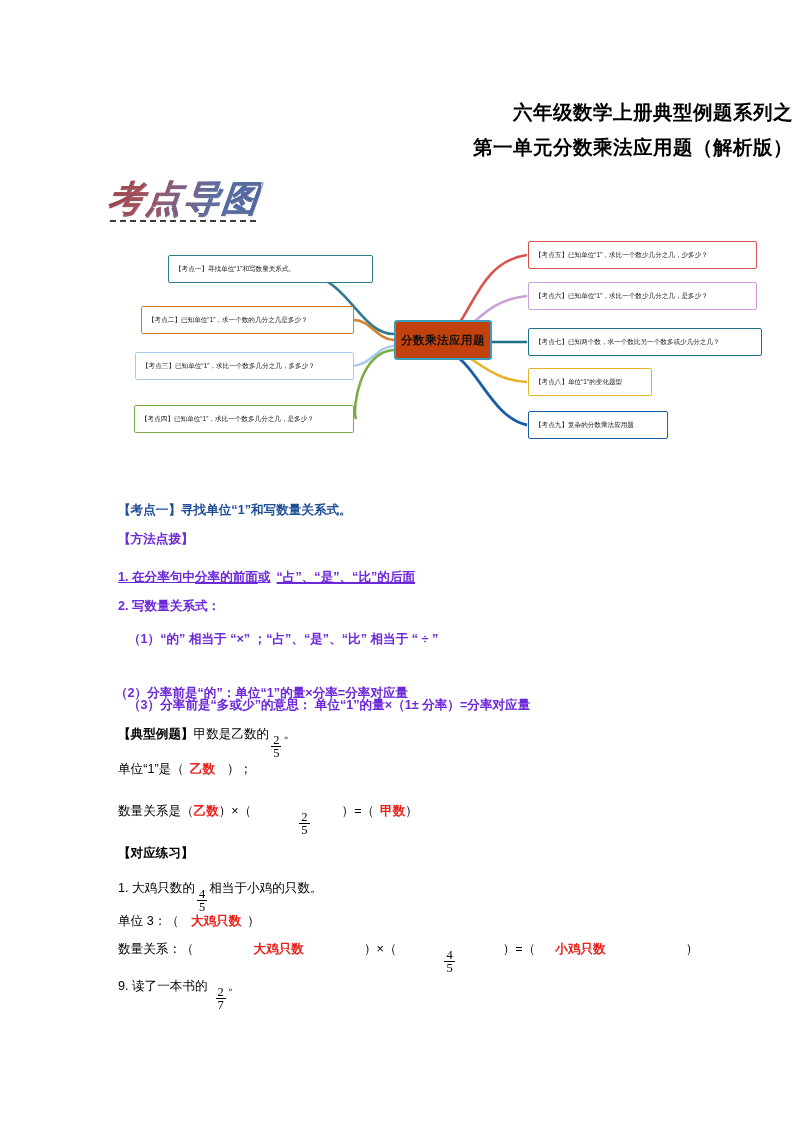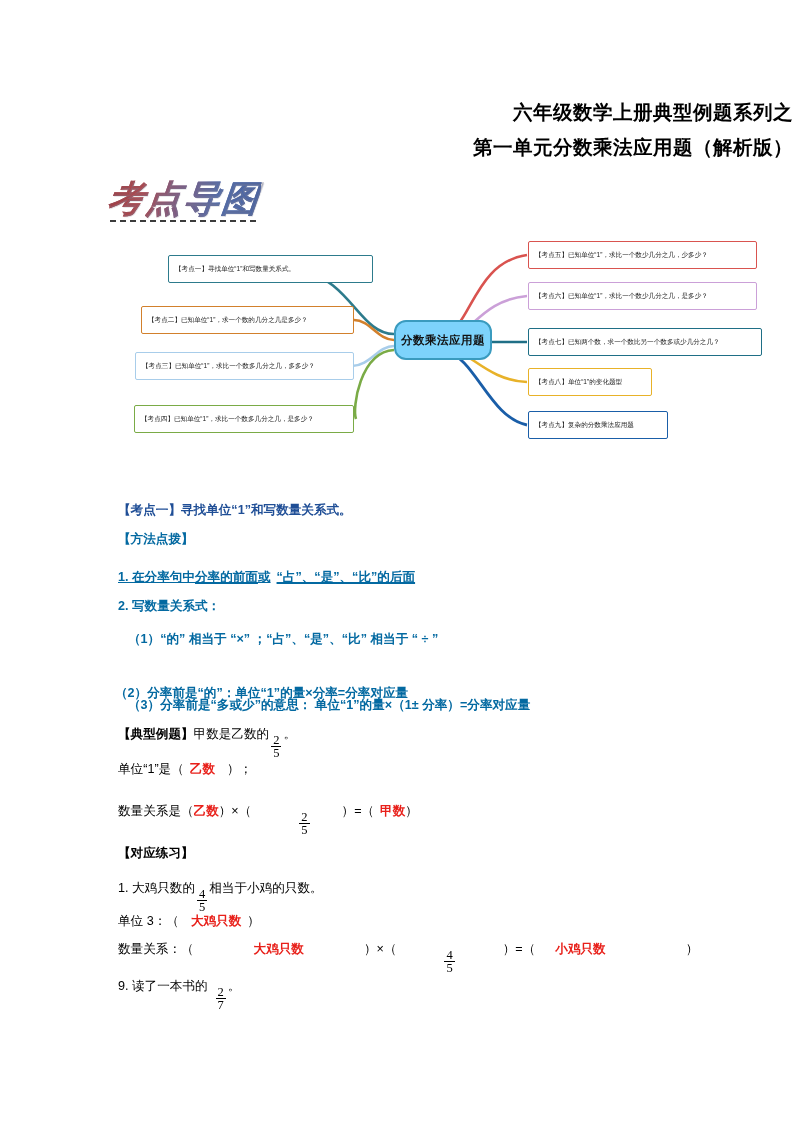--- a/index.html
+++ b/index.html
@@ -79,44 +79,44 @@
     color: #1a1a1a;
     display: flex;
     align-items: center;
     padding: 0 6px;
     white-space: nowrap;
     font-family: "Liberation Sans", "DejaVu Sans", sans-serif;
   }
   .mm-center {
     position: absolute;
     box-sizing: border-box;
-    background: #7dd3fc;
+    background: #c2410c;
     border: 2.2px solid #3a9bbf;
-    border-radius: 12px;
+    border-radius: 3px;
     display: flex;
     align-items: center;
     justify-content: center;
     font-size: 11.5px;
     font-weight: 600;
     letter-spacing: .5px;
     color: #111;
   }
 
   
   .content { position: absolute; left: 0; top: 0; width: 793px; }
   .line {
     position: absolute;
     left: 118px;
     font-size: 12.6px;
     line-height: 16px;
     white-space: nowrap;
   }
   .b  { font-weight: bold; }
   .blue { color: #1f4e96; }
-  .red  { color: #0369a1; }
+  .red  { color: #6d28d9; }
   .redb { color: #e8201a; font-weight: bold; }
   .ul { text-decoration: underline; text-decoration-thickness: 1.2px; text-underline-offset: 2px; }
 
   
   .frac {
     display: inline-flex;
     flex-direction: column;
     align-items: center;
     justify-content: center;
     vertical-align: -0.45em;

